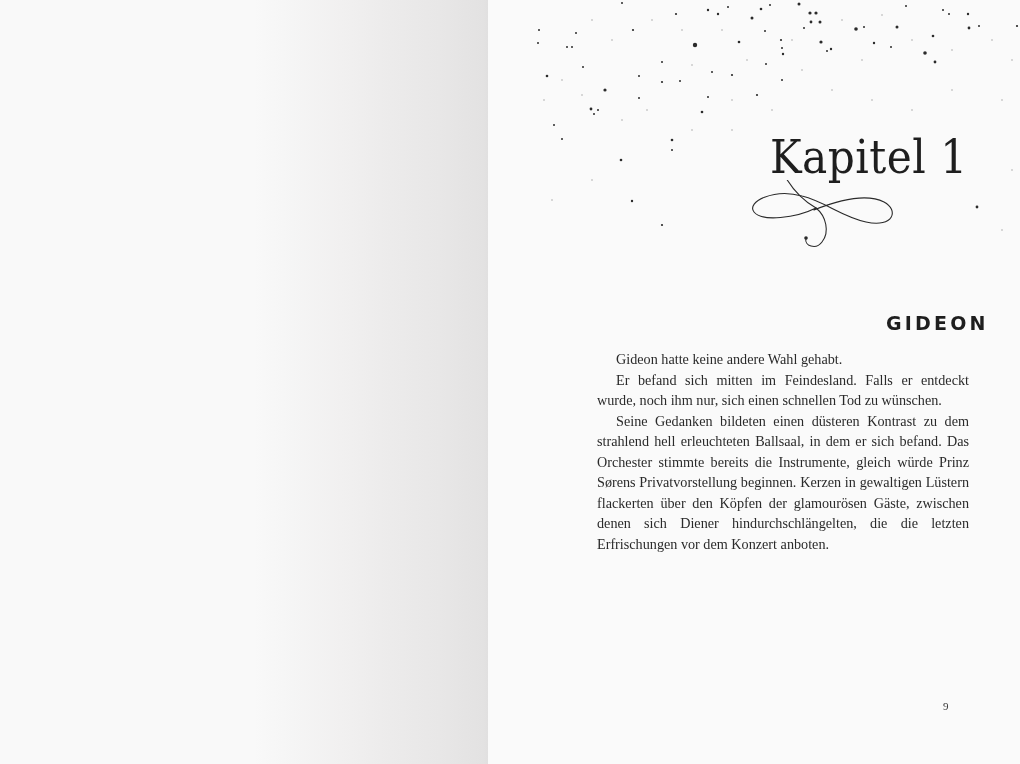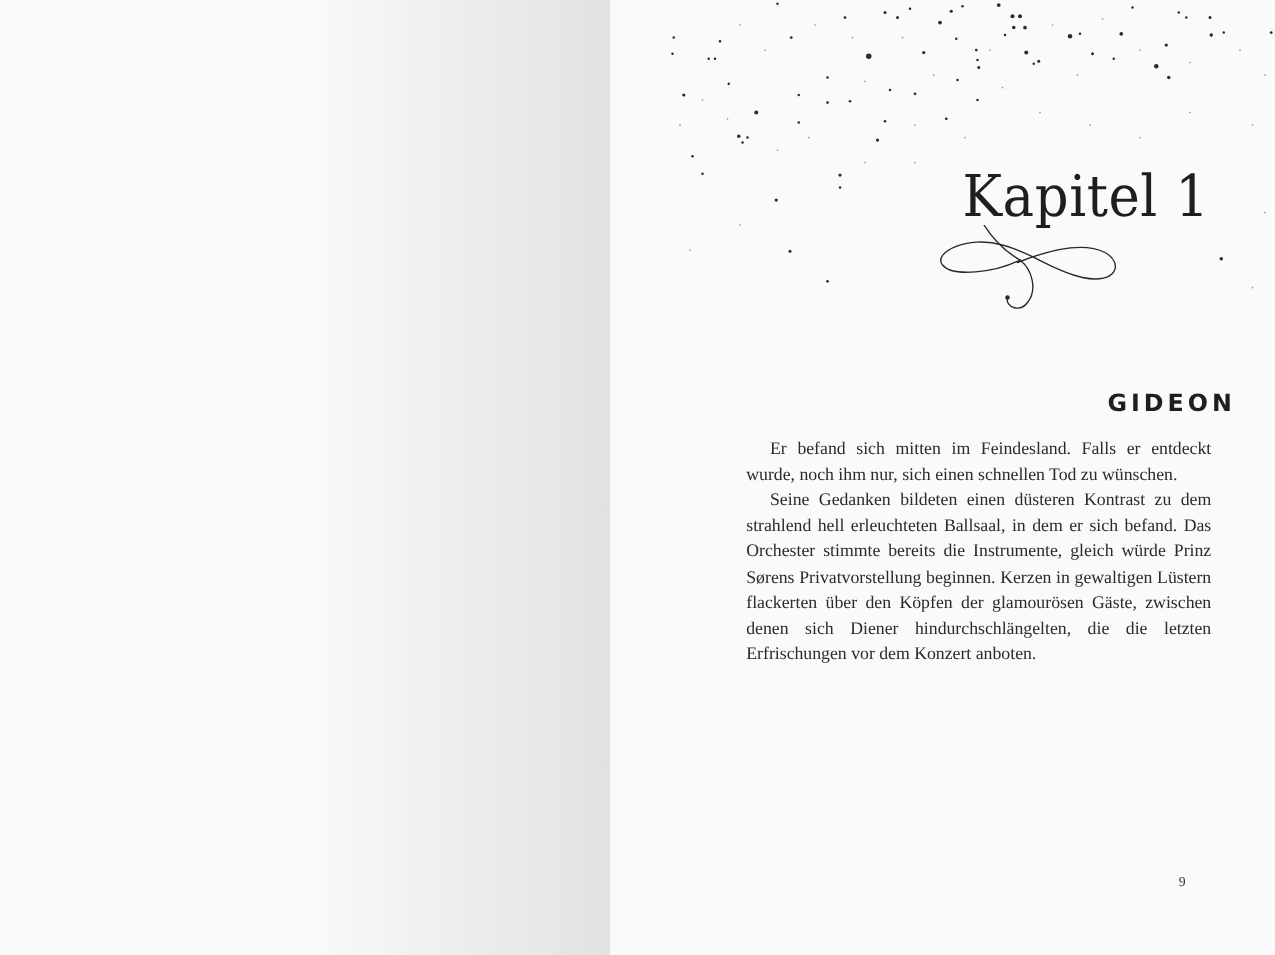--- a/index.html
+++ b/index.html
@@ -176,19 +176,20 @@
         <path d="M42 -2 C 48 8, 58 20, 72 28"></path>
         <path d="M72 28 C 52 38, 18 42, 10 32 C 2 22, 30 8, 58 16 C 82 22, 96 36, 122 42 C 150 48, 155 30, 140 22 C 120 12, 90 22, 70 30"></path>
         <path d="M72 28 C 82 36, 86 52, 78 62 C 72 70, 60 66, 62 58"></path>
         <circle cx="62" cy="58" r="1.8" fill="#2a2a2a" stroke="none"></circle>
       </g>
     </svg>
 
     <h2 class="pov-heading" style="left:354px;">GIDEON</h2>
 
     <div class="body-text" style="left:65px;">
+      <p class="indent">Gideon hatte keine andere Wahl gehabt.</p>
       <p class="indent">Er befand sich mitten im Feindesland. Falls er entdeckt wurde, noch ihm nur, sich einen schnellen Tod zu wünschen.</p>
       <p class="indent">Seine Gedanken bildeten einen düsteren Kontrast zu dem strah­lend hell erleuchteten Ballsaal, in dem er sich befand. Das Orchester stimmte bereits die Instrumente, gleich würde Prinz Sørens Privat­vorstellung beginnen. Kerzen in gewaltigen Lüstern flackerten über den Köpfen der glamourösen Gäste, zwischen denen sich Diener hindurchschlängelten, die die letzten Erfrischungen vor dem Kon­zert anboten.</p>
     </div>
 
     <div class="page-number" style="left:411px;">9</div>
   </div>
 </div>
 
 </body></html>

